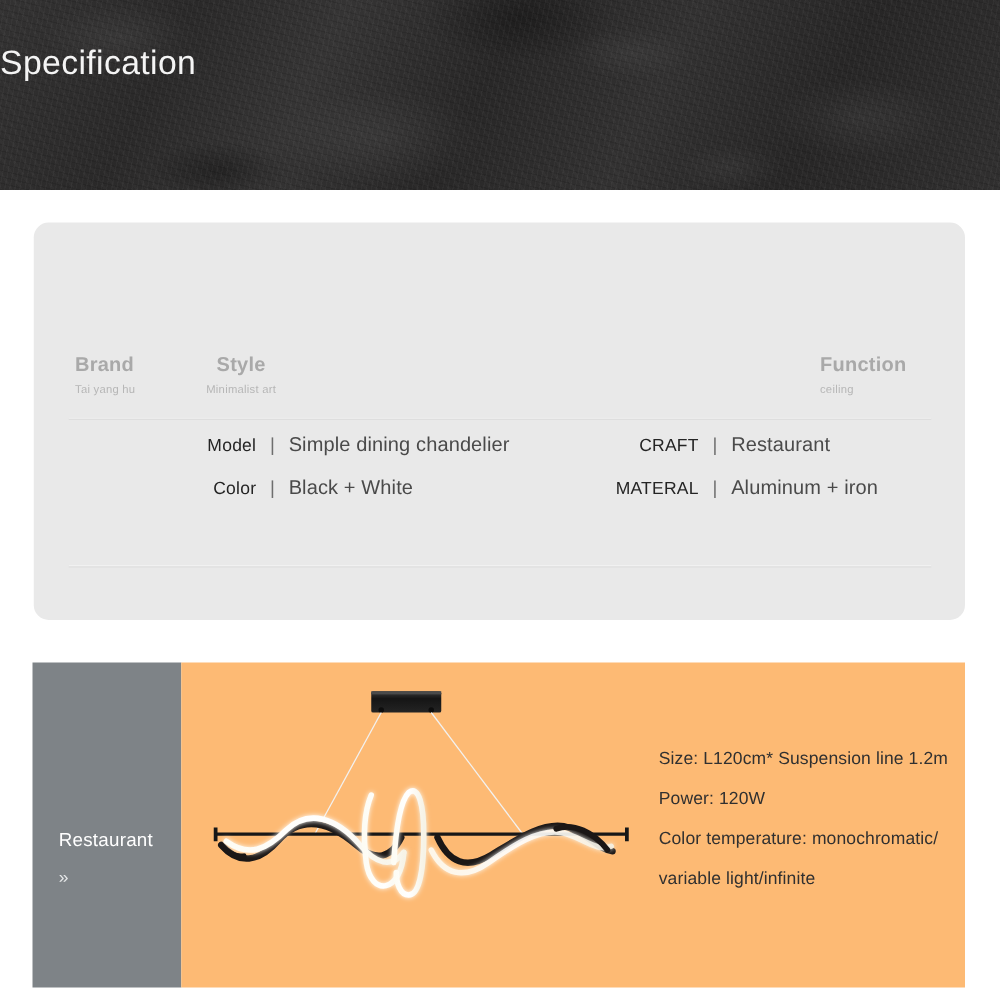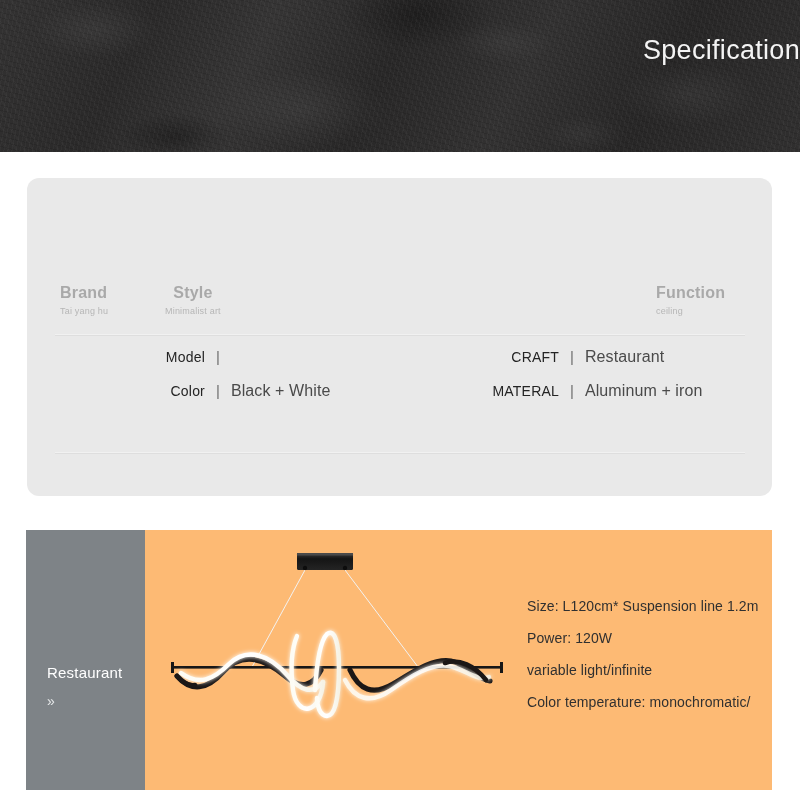--- a/index.html
+++ b/index.html
@@ -42,21 +42,21 @@
       repeating-linear-gradient(101deg, rgba(255,255,255,0.028) 0px, rgba(255,255,255,0.028) 1px, rgba(0,0,0,0) 1px, rgba(0,0,0,0) 4px),
       repeating-linear-gradient(14deg, rgba(0,0,0,0.10) 0px, rgba(0,0,0,0.10) 1px, rgba(255,255,255,0) 1px, rgba(255,255,255,0) 5px),
       repeating-linear-gradient(57deg, rgba(255,255,255,0.018) 0px, rgba(255,255,255,0.018) 2px, rgba(0,0,0,0) 2px, rgba(0,0,0,0) 7px);
     pointer-events: none;
   }
   .header-title {
     position: absolute;
     left: 0;
     top: 35px;
     width: 800px;
-    text-align: right;
+    text-align: left;
     color: #f4f4f4;
     font-size: 27px;
     font-weight: 400;
     letter-spacing: 0.3px;
     z-index: 2;
   }
 
   
   .spec-card {
     position: absolute;
@@ -238,20 +238,21 @@
     </div>
   </div>
 
   <div class="divider divider-top"></div>
 
   <div class="spec-rows">
     <div class="spec-col spec-col-left">
       <div class="spec-row">
         <span class="spec-label">Model</span>
         <span class="spec-sep">|</span>
+        <span class="spec-value">Simple dining chandelier</span>
       </div>
       <div class="spec-row">
         <span class="spec-label">Color</span>
         <span class="spec-sep">|</span>
         <span class="spec-value">Black + White</span>
       </div>
     </div>
 
     <div class="spec-col spec-col-right">
       <div class="spec-row">
@@ -327,18 +328,18 @@
       <path d="M200,150 C210,170 226,174 246,160 C266,146 286,133 304,136
                C320,139 332,152 344,147" fill="none" stroke="url(#ledGlow)" stroke-width="4.4" stroke-linecap="round" filter="url(#softGlow)" opacity="0.92"></path>
 
       <path d="M300,133 C314,128 330,136 341,150" fill="none" stroke="#1b1716" stroke-width="4.6" stroke-linecap="round"></path>
       <path d="M32,146 C38,153 44,156 50,155" fill="none" stroke="#1b1716" stroke-width="4.6" stroke-linecap="round"></path>
     </svg>
 
     <div class="spec-list">
       <div class="spec-list-item">Size: L120cm* Suspension line 1.2m</div>
       <div class="spec-list-item">Power: 120W</div>
+      <div class="spec-list-item">Color temperature: monochromatic/</div>
       <div class="spec-list-item">variable light/infinite</div>
-      <div class="spec-list-item">Color temperature: monochromatic/</div>
     </div>
 
   </div>
 </div>
 
 </body></html>

